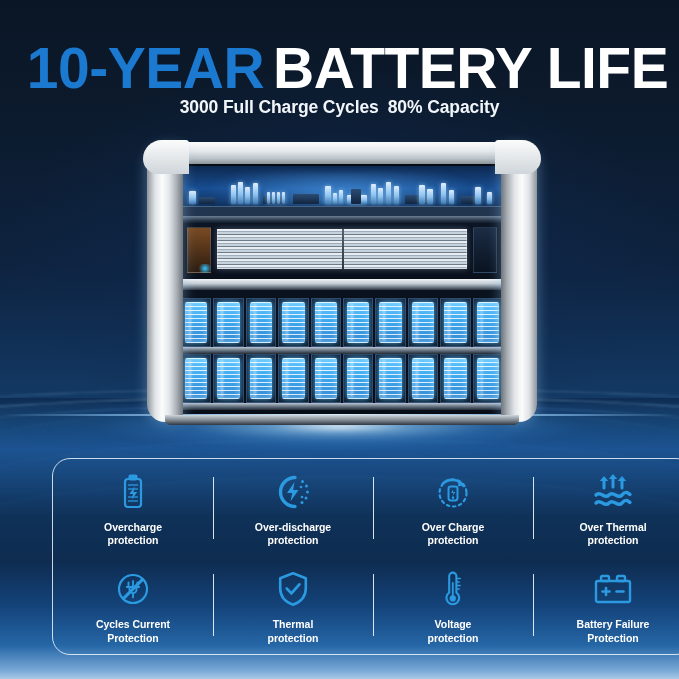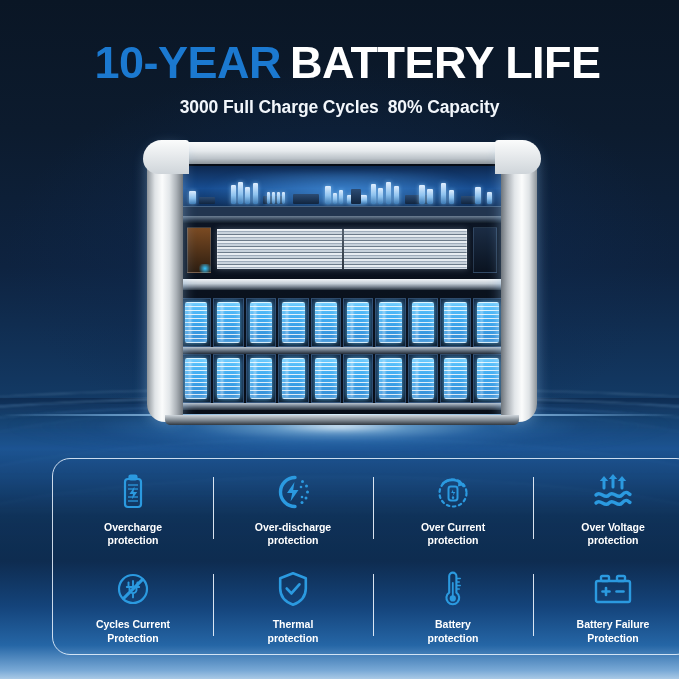--- a/index.html
+++ b/index.html
@@ -106,21 +106,21 @@
     background: linear-gradient(180deg, rgba(225,243,255,.50) 0%, rgba(170,215,255,.22) 48%, rgba(120,180,240,0) 100%);
     filter: blur(6px);
     clip-path: polygon(22% 0%, 78% 0%, 100% 100%, 0% 100%);
   }
 
   
   .headline {
     position: absolute;
     left: 16px; right: 0; top: 40px;
     text-align: center;
-    font-size: 45px;
+    font-size: 57px;
     font-weight: 700;
     letter-spacing: -0.5px;
     line-height: 1;
     color: #ffffff;
     white-space: nowrap;
   }
   .headline .accent { color: #1b79d0; }
   .headline .rest { color: #ffffff; margin-left: 9px; }
 
   .subhead {
@@ -619,21 +619,21 @@
         <div class="feat-icon">
           <svg width="38" height="38" viewBox="0 0 38 38" fill="none" stroke="#2b9ae0" stroke-width="2.2">
             <circle cx="19" cy="20" r="13.5" stroke-dasharray="2.6 3.6" stroke-linecap="round"></circle>
             <path d="M9 10.5A13.5 13.5 0 0 1 29.5 13" stroke-width="2.6" stroke-linecap="round" stroke-dasharray="none"></path>
             <path d="M24.5 6.5l5.6 5.6-6.1 1.3z" fill="#2b9ae0" stroke="none"></path>
             <rect x="14.5" y="13.5" width="9" height="14" rx="2.4" stroke-width="2"></rect>
             <path d="M19 24.5v.2" stroke-width="2.4" stroke-linecap="round"></path>
             <path d="M19 16.6l-1.8 3.4h2.4l-1.2 3.2 3-4.3h-2.2z" fill="#2b9ae0" stroke="none"></path>
           </svg>
         </div>
-        <div class="feat-label">Over Current
+        <div class="feat-label">Over Charge
 protection</div>
       </div>
 
       <div class="feat">
         <div class="divider"></div>
         <div class="feat-icon">
           <svg width="42" height="36" viewBox="0 0 42 36" fill="none" stroke="#2b9ae0">
             <g stroke-width="3" stroke-linecap="round">
               <path d="M12 14V5.5"></path>
                 <path d="M21 13V3.5"></path>
@@ -641,21 +641,21 @@
             </g>
             <g fill="#2b9ae0" stroke="none">
               <path d="M12 2l4.2 5h-8.4z"></path>
                 <path d="M21 0l4.2 5h-8.4z"></path>
                 <path d="M30 2l4.2 5h-8.4z"></path>
             </g>
             <path d="M4 21c4.5-5 8.5 5 13 0s8.5 5 13 0 6-1.5 8-.6" stroke-width="3.4" stroke-linecap="round"></path>
             <path d="M4 29c4.5-5 8.5 5 13 0s8.5 5 13 0 6-1.5 8-.6" stroke-width="3.4" stroke-linecap="round"></path>
           </svg>
         </div>
-        <div class="feat-label">Over Voltage
+        <div class="feat-label">Over Thermal
 protection</div>
       </div>
 
       <div class="feat nodiv">
 
         <div class="feat-icon">
           <svg width="38" height="38" viewBox="0 0 38 38" fill="none" stroke="#2b9ae0" stroke-width="2.2">
             <circle cx="19" cy="19" r="14"></circle>
             <g stroke-width="1.9" stroke-linecap="round">
               <path d="M14.5 12.5v4"></path>
@@ -692,21 +692,21 @@
             <circle cx="13.8" cy="29.4" r="3.1" fill="#2b9ae0" stroke="none"></circle>
             <path d="M13.8 26.6V14" stroke-width="1.8" stroke-linecap="round"></path>
             <g stroke-width="1.6" stroke-linecap="round">
               <path d="M17.8 9.5h3.4"></path>
                 <path d="M17.8 13h2.4"></path>
                 <path d="M17.8 16.5h3.4"></path>
                 <path d="M17.8 20h2.4"></path>
             </g>
           </svg>
         </div>
-        <div class="feat-label">Battery
+        <div class="feat-label">Voltage
 protection</div>
       </div>
 
       <div class="feat">
         <div class="divider"></div>
         <div class="feat-icon">
           <svg width="42" height="34" viewBox="0 0 42 34" fill="none" stroke="#2b9ae0" stroke-width="2.4">
             <rect x="4" y="9" width="34" height="21" rx="1.8"></rect>
             <rect x="9" y="4" width="8" height="5" rx="1.4"></rect>
             <rect x="25" y="4" width="8" height="5" rx="1.4"></rect>

